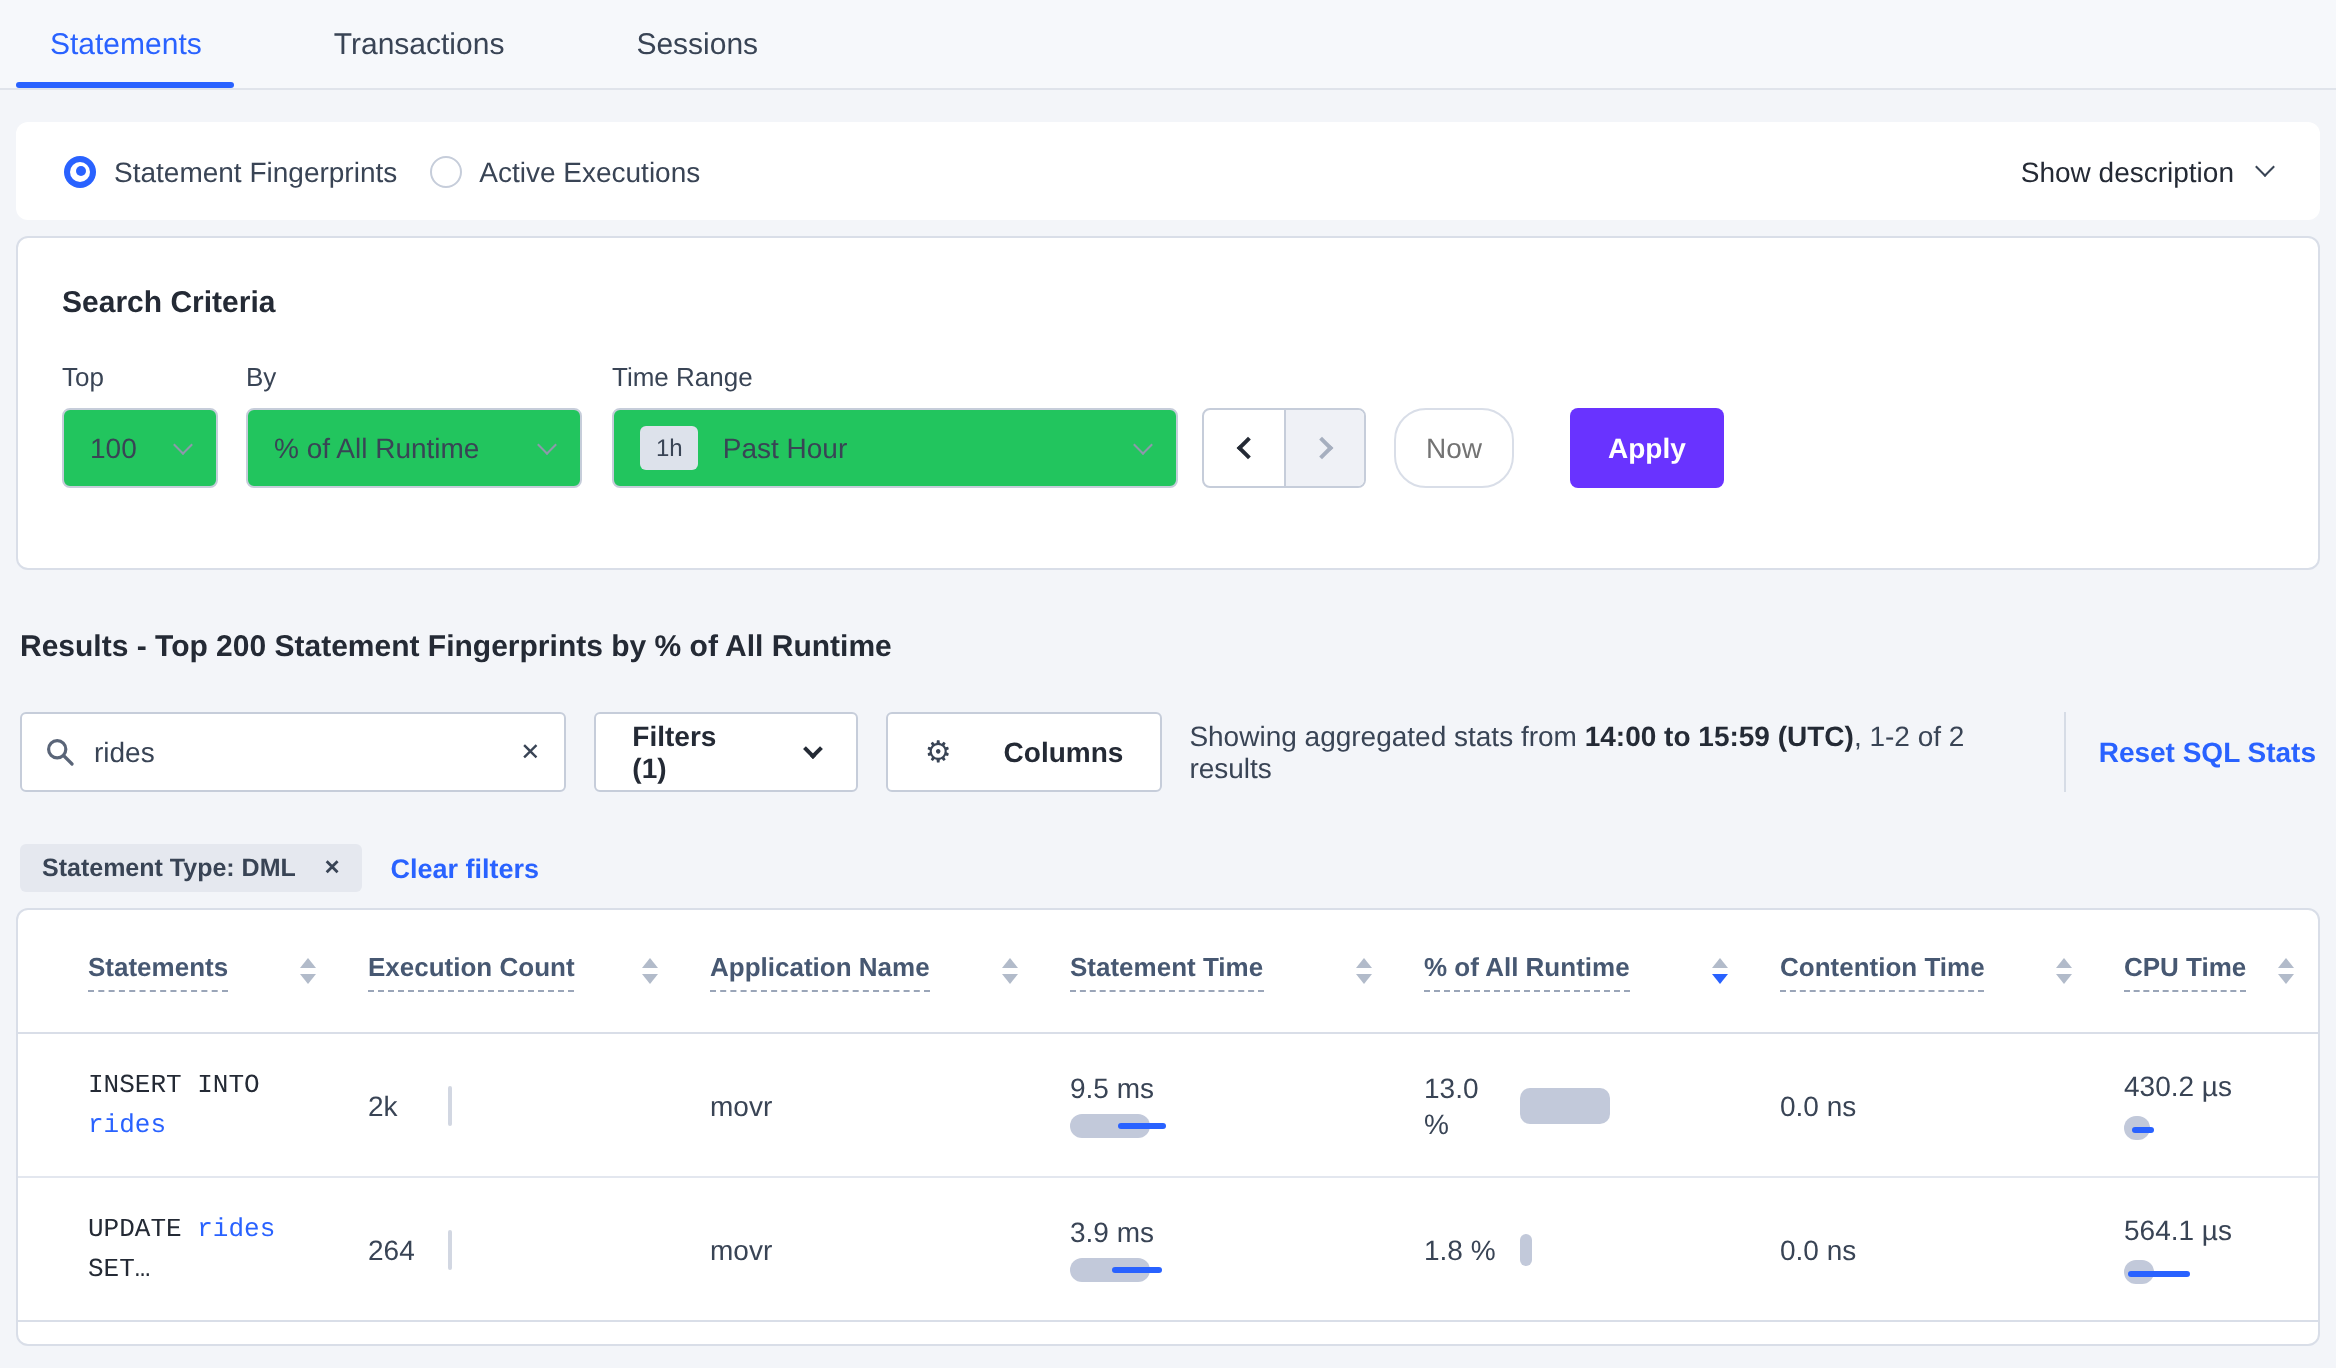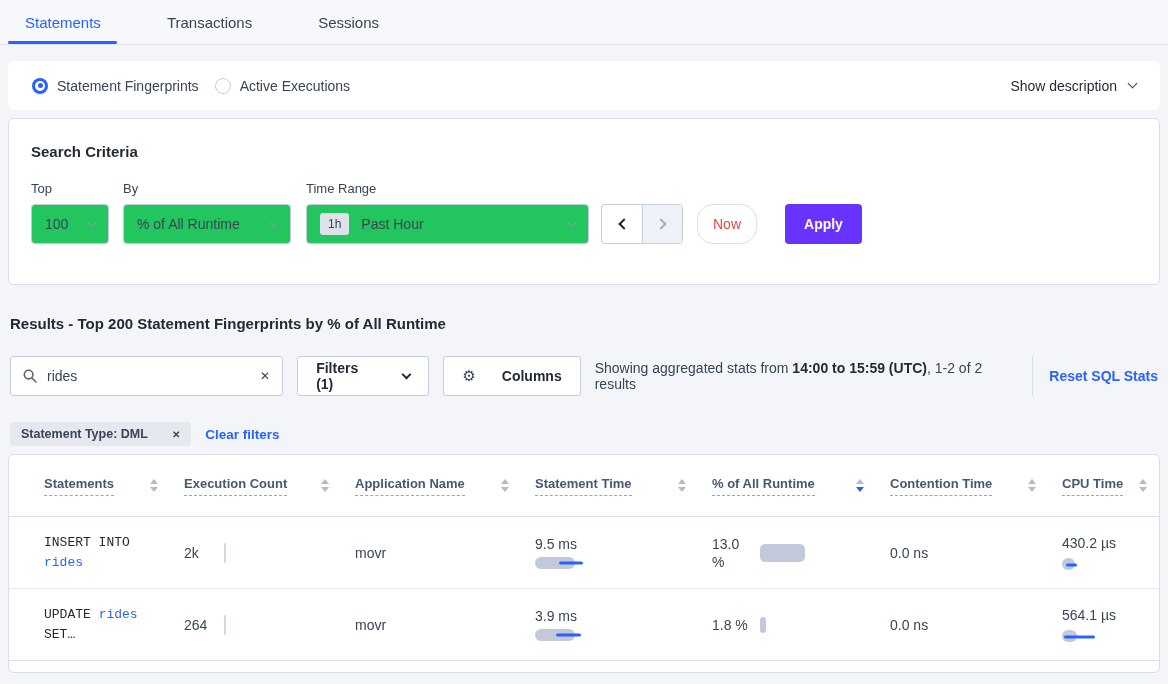--- a/index.html
+++ b/index.html
@@ -37,42 +37,42 @@
             align-items:center; padding:0 13px; justify-content:space-between; font-size:14px; color:#394455; cursor:pointer; }
   .tr-badge { background:#DDE2EB; border-radius:3px; font-size:12px; font-weight:400; color:#394455;
               padding:4px 8px; margin-right:12px; }
   .tr-left { display:flex; align-items:center; }
   .pager { display:flex; height:40px; border:1px solid #C6CDDA; border-radius:4px; overflow:hidden; background:#fff; }
   .pager-btn { width:40px; display:flex; align-items:center; justify-content:center; cursor:pointer; }
   .pager-btn.disabled { background:#EFF1F6; border-left:1px solid #C6CDDA; cursor:default; }
   .arrow-l { width:8px; height:8px; border-left:2.4px solid #242A35; border-bottom:2.4px solid #242A35; transform:rotate(45deg); margin-left:3px; }
   .arrow-r { width:8px; height:8px; border-right:2px solid #A6AFBF; border-top:2px solid #A6AFBF; transform:rotate(45deg); margin-right:3px; }
   .now-btn { height:40px; padding:0 15px; background:#fff; border:1px solid #D9DEE8; border-radius:16px;
-             color:#ef4444; font-size:14px; display:flex; align-items:center; cursor:default; }
+             color:#737373; font-size:14px; display:flex; align-items:center; cursor:default; }
   .apply-btn { height:40px; padding:0 19px; margin-left:14px; background:#6933FF; border:none; border-radius:4px;
                color:#fff; font-size:14px; font-weight:700; display:flex; align-items:center; cursor:pointer; }
 
   
   .results-heading { margin:30px 10px 0; font-size:15px; font-weight:700; color:#242A35; }
   .search-row { margin:24px 10px 0; display:flex; align-items:center; gap:14px; height:40px; }
   .search-box { width:278px; height:40px; background:#fff; border:1px solid #C6CDDA; border-radius:3px;
                 display:flex; align-items:center; padding:0 12px; gap:10px; }
   .search-box input { border:none; outline:none; flex:1; font-size:14px; color:#394455; font-family:"Liberation Sans",sans-serif; background:transparent; }
   .xbtn { color:#394455; font-size:12px; cursor:pointer; }
   .btn { height:40px; background:#fff; border:1px solid #C6CDDA; border-radius:3px; display:flex; align-items:center;
          gap:26px; padding:0 18px; font-size:14px; font-weight:600; color:#242A35; cursor:pointer; }
   .gear { font-size:15px; font-weight:400; color:#394455; }
   .stats-area { margin-left:auto; display:flex; align-items:center; gap:16px; }
   .stats-text { font-size:14px; color:#394455; }
   .stats-text b { color:#242A35; }
   .vdiv { width:1px; height:40px; background:#D6DCE6; }
   .reset-link { color:#2962FF; font-size:14px; font-weight:600; cursor:pointer; white-space:nowrap; }
 
   .chip-row { margin:26px 10px 0; display:flex; align-items:center; gap:14px; }
-  .chip { background:#E5E8EF; border-radius:3px; height:24px; display:flex; align-items:center; gap:24px;
+  .chip { background:#E5E8EF; border-radius:3px; height:24px; display:flex; align-items:center; gap:14px;
           padding:0 11px; font-size:12.5px; font-weight:700; color:#394455; }
   .chip .xbtn { font-size:10px; font-weight:700; }
   .clear-link { color:#2962FF; font-size:13.5px; font-weight:700; cursor:pointer; }
 
   
   .table-card { margin-top:8px; border:1px solid #D9DEE8; padding-bottom:11px; }
   .tgrid { display:grid; grid-template-columns:140px 171px 180px 177px 178px 172px 1fr; padding-left:35px; align-items:center; }
   .thead { height:62px; border-bottom:1px solid #D9DEE8; }
   .hcell { display:flex; align-items:center; padding-right:26px; }
   .hlabel { font-size:13px; font-weight:700; color:#475872; border-bottom:1px dashed #9AA5B8; padding-bottom:4px; cursor:pointer; }

